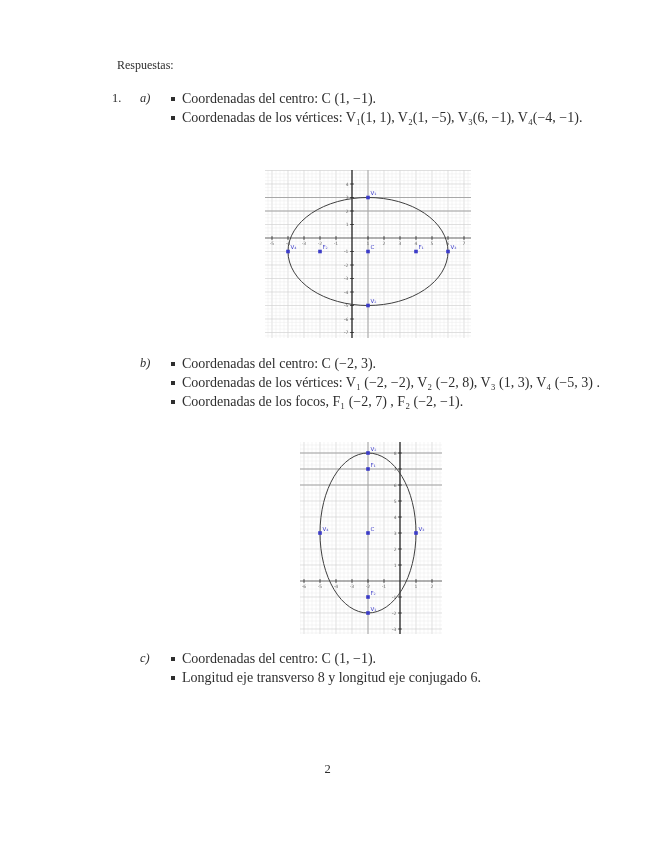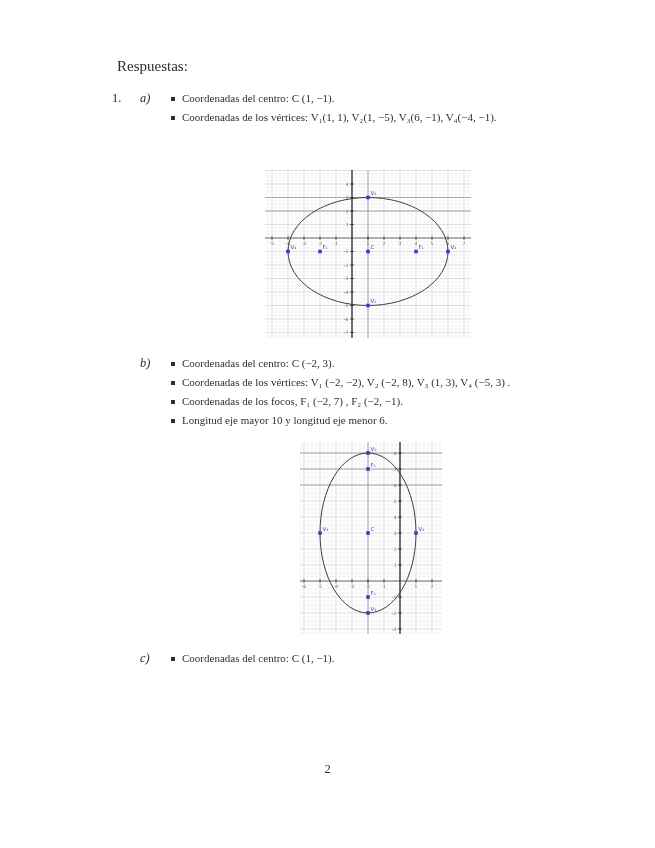--- a/index.html
+++ b/index.html
@@ -6,35 +6,35 @@
   .page{
     position:relative;
     width:655px;height:848px;
     background:#ffffff;
     font-family:"Liberation Serif","DejaVu Serif",serif;
     color:#2e2e2e;
     overflow:hidden;
   }
   .heading{
     position:absolute;left:117px;top:58px;
-    font-size:15px;
+    font-size:12px;
   }
   .prob{
     position:absolute;left:112px;
     display:flex;align-items:flex-start;
     font-size:12.4px;line-height:19px;
   }
   .prob .num{width:28px;flex:0 0 28px;}
   .prob .letter{width:31px;flex:0 0 31px;font-style:italic;}
   ul.bullets{
     list-style:none;margin:0;padding:0;width:460px;
   }
   ul.bullets li{
     position:relative;padding-left:11px;
-    font-size:11px;line-height:19px;
+    font-size:14px;line-height:19px;
   }
   ul.bullets li::before{
     content:"";position:absolute;left:0;top:7.5px;
     width:4px;height:4px;background:#2e2e2e;
   }
   svg.graph{position:absolute;font-family:"DejaVu Sans",sans-serif;}
   .pagenum{
     position:absolute;left:0;top:762px;width:655px;
     text-align:center;font-size:12.5px;
   }
@@ -223,21 +223,20 @@
       <text x="105.4" y="79.1" font-size="5.5" fill="#3b3bc8">C</text>
     </svg>
 
   <div class="prob" style="top:354px">
     <span class="num"></span>
     <span class="letter">b)</span>
     <ul class="bullets">
         <li>Coordenadas del centro: C (−2, 3).</li>
         <li>Coordenadas de los vértices: V₁ (−2, −2), V₂ (−2, 8), V₃ (1, 3), V₄ (−5, 3) .</li>
         <li>Coordenadas de los focos, F₁ (−2, 7) , F₂ (−2, −1).</li>
-        <li>Longitud eje mayor 10 y longitud eje menor 6.</li>
       </ul>
   </div>
 
   <svg class="graph" style="left: 300px; top: 442px; width: 142px; height: 192px;" viewBox="0 0 142 192">
       <line x1="0" y1="0" x2="0" y2="192" stroke="#ebebeb" stroke-width="0.45"></line>
       <line x1="4" y1="0" x2="4" y2="192" stroke="#d2d2d2" stroke-width="0.7"></line>
       <line x1="8" y1="0" x2="8" y2="192" stroke="#ebebeb" stroke-width="0.45"></line>
       <line x1="12" y1="0" x2="12" y2="192" stroke="#ebebeb" stroke-width="0.45"></line>
       <line x1="16" y1="0" x2="16" y2="192" stroke="#ebebeb" stroke-width="0.45"></line>
       <line x1="20" y1="0" x2="20" y2="192" stroke="#d2d2d2" stroke-width="0.7"></line>
@@ -376,18 +375,19 @@
       <text x="70.4" y="152.6" font-size="5.5" fill="#3b3bc8">F₂</text>
       <rect x="66.2" y="169.2" width="3.6" height="3.6" fill="#3b3bc8"></rect>
       <text x="70.4" y="168.6" font-size="5.5" fill="#3b3bc8">V₁</text>
     </svg>
 
   <div class="prob" style="top:649px">
     <span class="num"></span>
     <span class="letter">c)</span>
     <ul class="bullets">
         <li>Coordenadas del centro: C (1, −1).</li>
+        <li>Longitud eje transverso 8 y longitud eje conjugado 6.</li>
       </ul>
   </div>
 
   <div class="pagenum">2</div>
 
 </div>
 
 </body></html>

